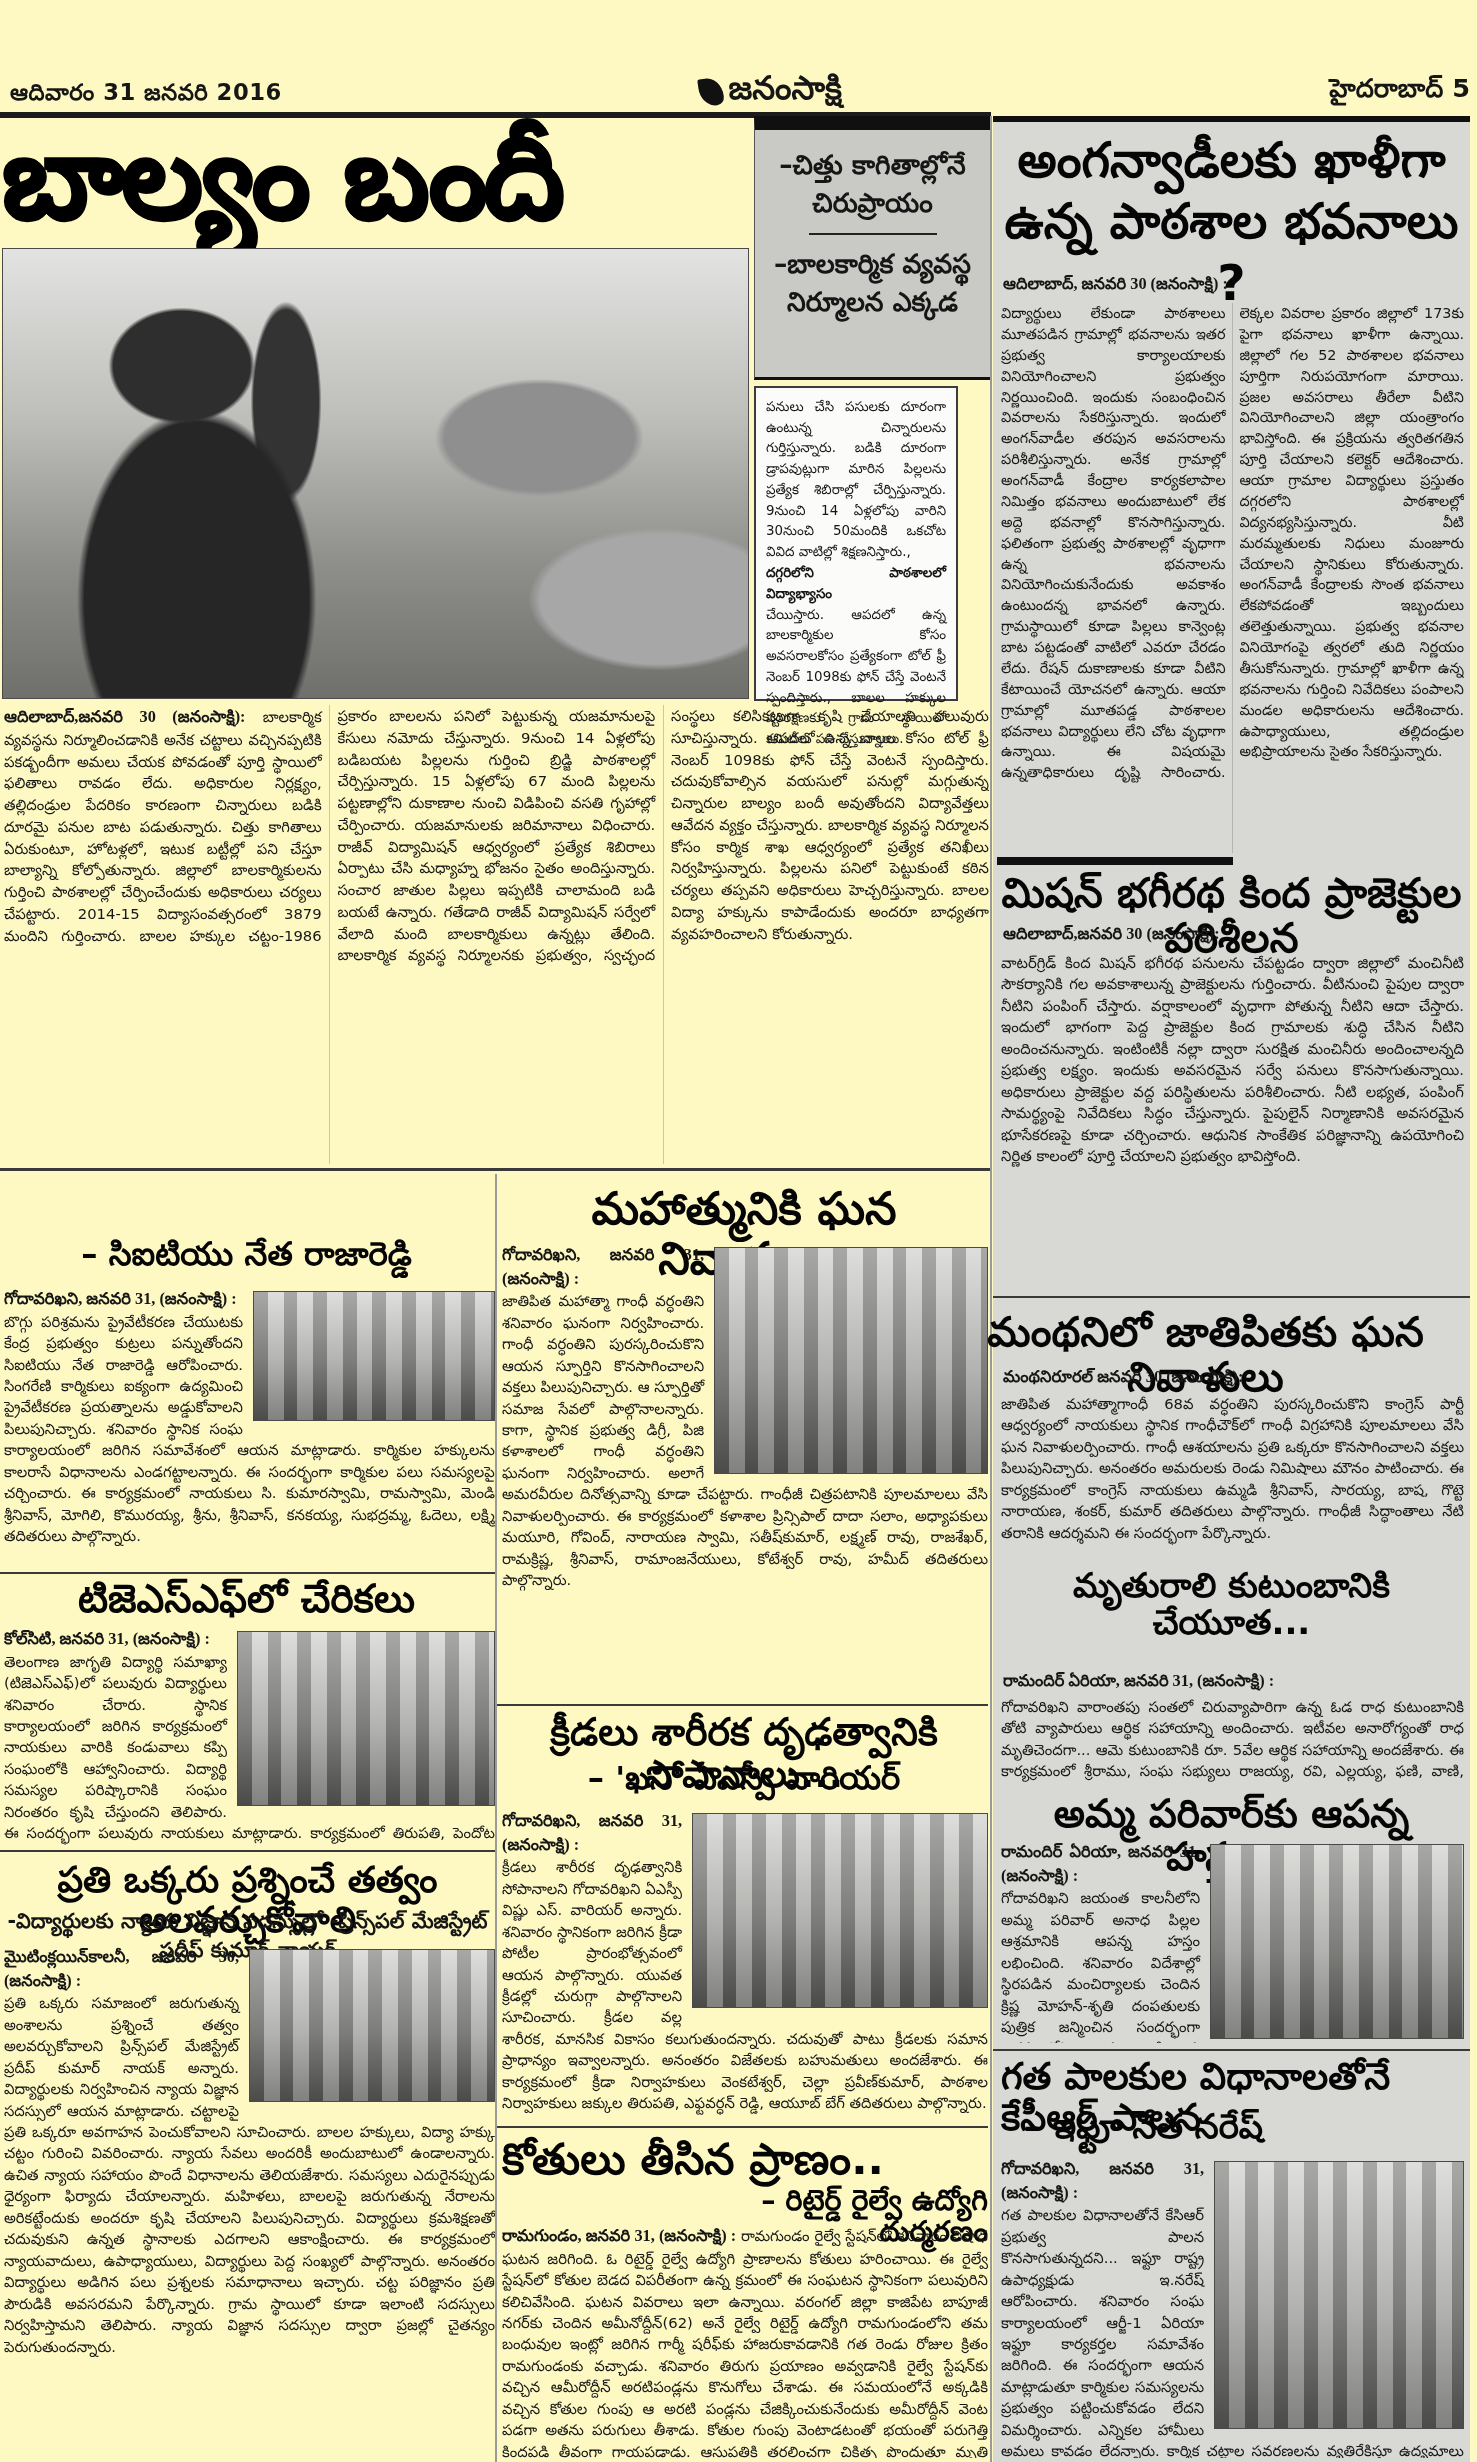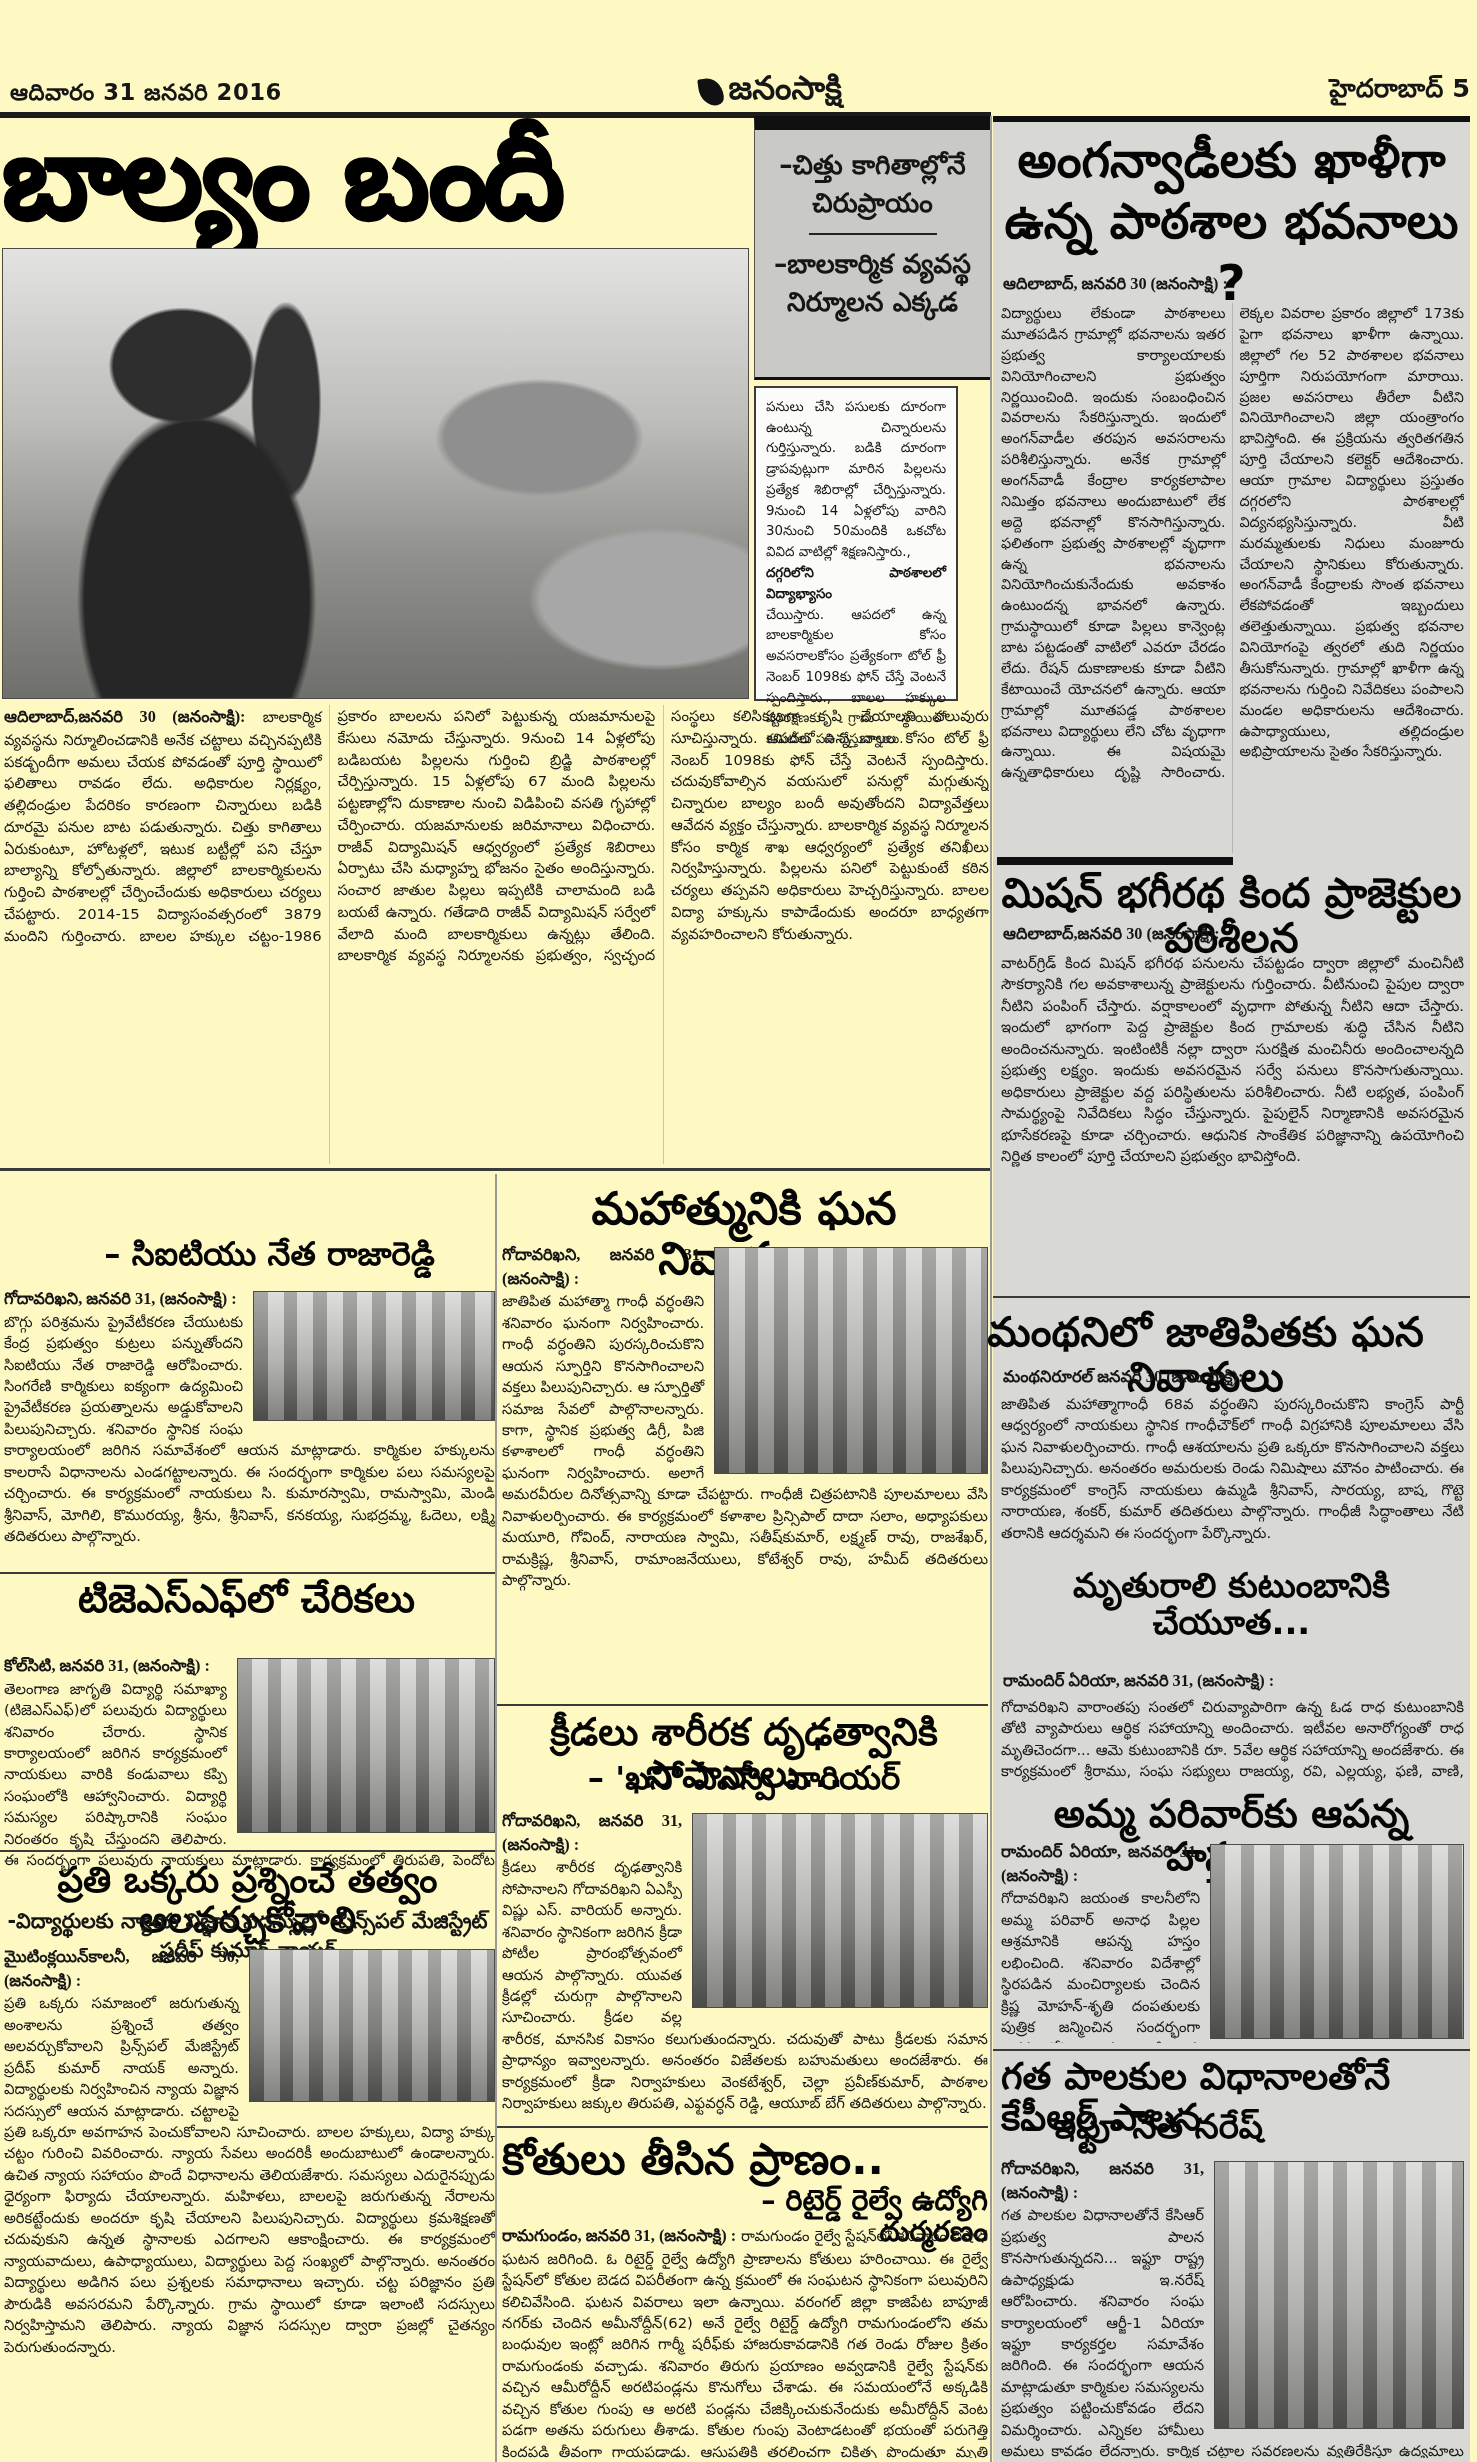--- a/index.html
+++ b/index.html
@@ -80,30 +80,30 @@
 
   <div class="abs lead-body j">
     <span class="dl">ఆదిలాబాద్,జనవరి 30 (జనంసాక్షి):</span>
     <span>బాలకార్మిక వ్యవస్థను నిర్మూలించడానికి అనేక చట్టాలు వచ్చినప్పటికి పకడ్బందీగా అమలు చేయక పోవడంతో పూర్తి స్థాయిలో ఫలితాలు రావడం లేదు. అధికారుల నిర్లక్ష్యం, తల్లిదండ్రుల పేదరికం కారణంగా చిన్నారులు బడికి దూరమై పనుల బాట పడుతున్నారు. చిత్తు కాగితాలు ఏరుకుంటూ, హోటళ్లలో, ఇటుక బట్టీల్లో పని చేస్తూ బాల్యాన్ని కోల్పోతున్నారు. జిల్లాలో బాలకార్మికులను గుర్తించి పాఠశాలల్లో చేర్పించేందుకు అధికారులు చర్యలు చేపట్టారు. 2014-15 విద్యాసంవత్సరంలో 3879 మందిని గుర్తించారు. బాలల హక్కుల చట్టం-1986 ప్రకారం బాలలను పనిలో పెట్టుకున్న యజమానులపై కేసులు నమోదు చేస్తున్నారు. 9నుంచి 14 ఏళ్లలోపు బడిబయట పిల్లలను గుర్తించి బ్రిడ్జి పాఠశాలల్లో చేర్పిస్తున్నారు. 15 ఏళ్లలోపు 67 మంది పిల్లలను పట్టణాల్లోని దుకాణాల నుంచి విడిపించి వసతి గృహాల్లో చేర్పించారు. యజమానులకు జరిమానాలు విధించారు. రాజీవ్ విద్యామిషన్ ఆధ్వర్యంలో ప్రత్యేక శిబిరాలు ఏర్పాటు చేసి మధ్యాహ్న భోజనం సైతం అందిస్తున్నారు. సంచార జాతుల పిల్లలు ఇప్పటికి చాలామంది బడి బయటే ఉన్నారు. గతేడాది రాజీవ్ విద్యామిషన్ సర్వేలో వేలాది మంది బాలకార్మికులు ఉన్నట్లు తేలింది. బాలకార్మిక వ్యవస్థ నిర్మూలనకు ప్రభుత్వం, స్వచ్ఛంద సంస్థలు కలిసికట్టుగా కృషి చేయాలని పలువురు సూచిస్తున్నారు. ఆపదలో ఉన్న బాలల కోసం టోల్ ఫ్రీ నెంబర్ 1098కు ఫోన్ చేస్తే వెంటనే స్పందిస్తారు. చదువుకోవాల్సిన వయసులో పనుల్లో మగ్గుతున్న చిన్నారుల బాల్యం బందీ అవుతోందని విద్యావేత్తలు ఆవేదన వ్యక్తం చేస్తున్నారు. బాలకార్మిక వ్యవస్థ నిర్మూలన కోసం కార్మిక శాఖ ఆధ్వర్యంలో ప్రత్యేక తనిఖీలు నిర్వహిస్తున్నారు. పిల్లలను పనిలో పెట్టుకుంటే కఠిన చర్యలు తప్పవని అధికారులు హెచ్చరిస్తున్నారు. బాలల విద్యా హక్కును కాపాడేందుకు అందరూ బాధ్యతగా వ్యవహరించాలని కోరుతున్నారు.</span>
   </div>
 
   <div class="abs rule-h" style="left:0;top:1168px;width:991px;height:3px;"></div>
   <div class="abs rule-v" style="left:495px;top:1174px;width:2px;height:1288px;"></div>
   <div class="abs rule-v" style="left:990px;top:116px;width:2px;height:2346px;"></div>
 
-  <div class="abs hl1 c" style="left:0;top:1237px;width:493px;font-size:32.5px;padding-left:23px;">– సిఐటియు నేత రాజారెడ్డి</div>
+  <div class="abs hl1 c" style="left:0;top:1237px;width:493px;font-size:32.5px;">– సిఐటియు నేత రాజారెడ్డి</div>
   <div class="abs art j" style="left:3.9px;top:1287px;width:491px;height:284px;">
     <div class="ph photo ph-grp" style="width:242px;height:130px;"></div>
     <div class="dl">గోదావరిఖని, జనవరి 31, (జనంసాక్షి) :</div>
     <span>బొగ్గు పరిశ్రమను ప్రైవేటీకరణ చేయుటకు కేంద్ర ప్రభుత్వం కుట్రలు పన్నుతోందని సిఐటియు నేత రాజారెడ్డి ఆరోపించారు. సింగరేణి కార్మికులు ఐక్యంగా ఉద్యమించి ప్రైవేటీకరణ ప్రయత్నాలను అడ్డుకోవాలని పిలుపునిచ్చారు. శనివారం స్థానిక సంఘ కార్యాలయంలో జరిగిన సమావేశంలో ఆయన మాట్లాడారు. కార్మికుల హక్కులను కాలరాసే విధానాలను ఎండగట్టాలన్నారు. ఈ సందర్భంగా కార్మికుల పలు సమస్యలపై చర్చించారు. ఈ కార్యక్రమంలో నాయకులు సి. కుమారస్వామి, రామస్వామి, మెండి శ్రీనివాస్, మోగిలి, కొమురయ్య, శ్రీను, శ్రీనివాస్, కనకయ్య, సుభద్రమ్మ, ఓదెలు, లక్ష్మి తదితరులు పాల్గొన్నారు.</span>
   </div>
   <div class="abs rule-h" style="left:0;top:1572px;width:495px;height:2px;"></div>
 
   <div class="abs hl1 c" style="left:0;top:1578px;width:493px;font-size:39px;">టిజెఎస్ఎఫ్‌లో చేరికలు</div>
-  <div class="abs art j" style="left:3.9px;top:1627px;width:491px;height:219px;margin-top:27px;">
+  <div class="abs art j" style="left:3.9px;top:1627px;width:491px;height:219px;">
     <div class="ph photo ph-grp" style="width:258px;height:175px;"></div>
     <div class="dl">కోల్‌సిటి, జనవరి 31, (జనంసాక్షి) :</div>
     <span>తెలంగాణ జాగృతి విద్యార్థి సమాఖ్యా (టిజెఎస్ఎఫ్)లో పలువురు విద్యార్థులు శనివారం చేరారు. స్థానిక కార్యాలయంలో జరిగిన కార్యక్రమంలో నాయకులు వారికి కండువాలు కప్పి సంఘంలోకి ఆహ్వానించారు. విద్యార్థి సమస్యల పరిష్కారానికి సంఘం నిరంతరం కృషి చేస్తుందని తెలిపారు. ఈ సందర్భంగా పలువురు నాయకులు మాట్లాడారు. కార్యక్రమంలో తిరుపతి, పెందోట కుమార్, అంజయ్య, సంపత్, బాలు, భగత్, నవీన్, నిఖిల్, సాయినాథ్, రితేష్ రెడ్డి, కిరణ్, టేజ, జైపాల్, శేఖర్ తదితరులు పాల్గొన్నారు.</span>
   </div>
   <div class="abs rule-h" style="left:0;top:1850px;width:495px;height:2px;"></div>
 
   <div class="abs hl1 c" style="left:0;top:1860px;width:495px;font-size:36px;">ప్రతి ఒక్కరు ప్రశ్నించే తత్వం అలవర్చుకోవాలి</div>
   <div class="abs b c" style="left:0;top:1909px;width:495px;font-size:20.7px;">-విద్యార్థులకు న్యాయ విజ్ఞాన సదస్సుల్లో -ప్రిన్స్‌పల్ మేజిస్ట్రేట్ ప్రదీప్ కుమార్ నాయక్</div>
   <div class="abs art j" style="left:3.9px;top:1945px;width:491px;height:514px;">
     <div class="ph photo ph-grp" style="width:246px;height:153px;"></div>

